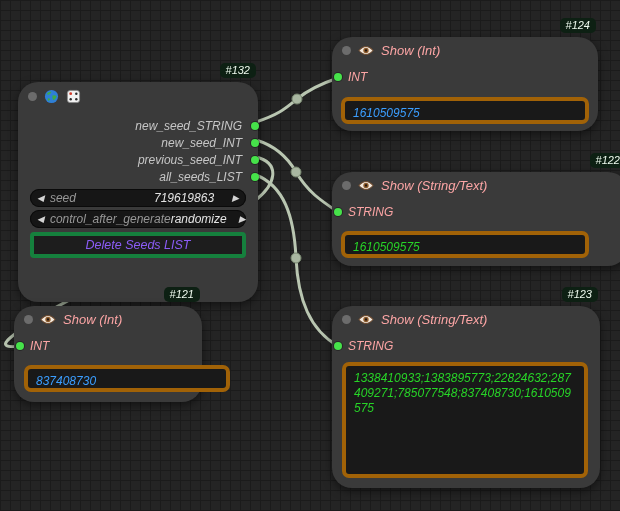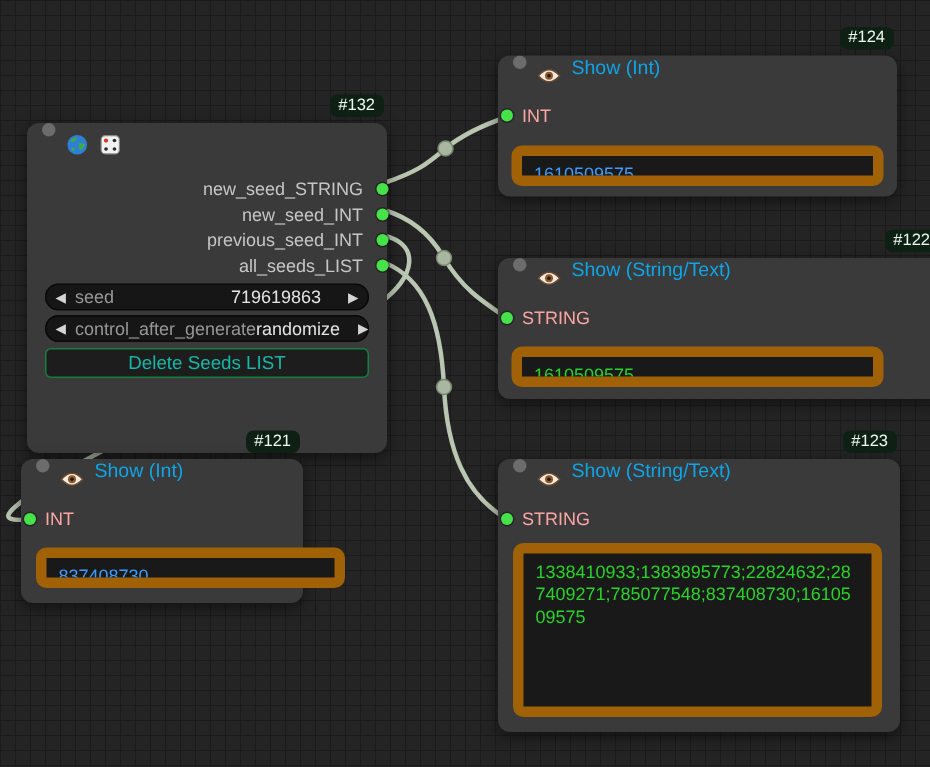--- a/index.html
+++ b/index.html
@@ -7,55 +7,55 @@
     position:relative;width:620px;height:511px;overflow:hidden;
     background-color:#242424;
     background-image:
       linear-gradient(#1b1b1b 1px, transparent 1px),
       linear-gradient(90deg,#1b1b1b 1px, transparent 1px);
     background-size:10px 10px;
     font-family:"Liberation Sans", sans-serif;
   }
   #links{position:absolute;left:0;top:0;z-index:1;}
   .node{
-    position:absolute;z-index:2;background:#3a3a3a;border-radius:8px;
-    box-shadow:0 3px 10px rgba(0,0,0,.5);color:#c8c8c8;font-size:12px;
+    position:absolute;z-index:2;background:#3a3a3a;border-radius:20px;
+    box-shadow:0 3px 10px rgba(0,0,0,.5);color:#c8c8c8;font-size:12px;font-style:italic;
   }
   .badge{
     position:absolute;top:-19px;right:2px;background:#0d2013;color:#eefaee;
     font-size:11px;line-height:15px;padding:0 6px;border-radius:5px;white-space:nowrap;
   }
   .header{
-    height:26px;display:flex;gap:7px;padding:0 10px;
-    color:#0ea5e9;font-size:13px;white-space:nowrap;overflow:hidden;
+    height:26px;display:flex;align-items:center;gap:7px;padding:0 10px;
+    color:#fca5a5;font-size:13px;white-space:nowrap;overflow:hidden;
   }
   .hdr-tall{height:28px;}
   .cdot{width:9px;height:9px;border-radius:50%;background:#6c6c6c;flex:0 0 auto;}
   .icon{display:flex;align-items:center;flex:0 0 auto;}
   .outrow{position:relative;height:17px;line-height:17px;text-align:right;
     padding-right:16px;color:#c6c6c6;}
   .slot{width:8px;height:8px;border-radius:50%;background:#46e24a;
     box-shadow:0 0 0 1px rgba(0,0,0,.35);position:absolute;}
   .outrow .slot{right:-1px;top:4px;}
   .inrow{position:relative;height:17px;line-height:17px;padding-left:16px;color:#fca5a5;}
   .inrow .slot{left:2px;top:4px;}
   .pill{
     height:18px;margin:3px 12px 0 12px;background:#161616;border-radius:10px;
     display:flex;align-items:center;padding:0 7px;box-shadow:inset 0 0 0 1px #0a0a0a;
   }
   .pill .arr{color:#d4d4d4;font-size:9px;line-height:18px;flex:0 0 auto;}
   .pill .wlabel{color:#979797;margin-left:6px;flex:0 0 auto;}
   .pill .wvalue{color:#e4e4e4;margin-left:auto;margin-right:18px;}
   .nbutton{
-    height:18px;margin:4px 12px 12px 12px;background:#1d1d1d;border:1px solid #15803d;
+    height:18px;margin:4px 12px 12px 12px;background:#1d1d1d;border:4px solid #15803d;
     border-radius:4px;display:flex;align-items:center;justify-content:center;
-    color:#14b8a6;font-size:12.5px;
+    color:#8b5cf6;font-size:12.5px;
   }
   .valbox{
-    position:absolute;background:#191919;border:7px solid #a16207;border-radius:7px;
+    position:absolute;background:#191919;border:4px solid #a16207;border-radius:7px;
     box-sizing:border-box;padding:5px 8px 3px 8px;overflow:hidden;
   }
   .int-text{color:#3b9eff;}
   .str-text{color:#27d327;}
   .wrap{word-break:break-all;line-height:15px;}
 </style>
 </head>
 <body>
 
 <div id="canvas">

